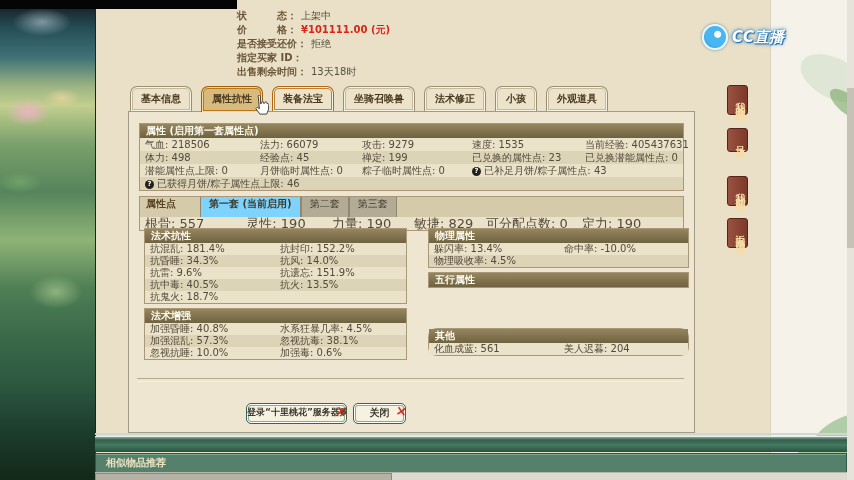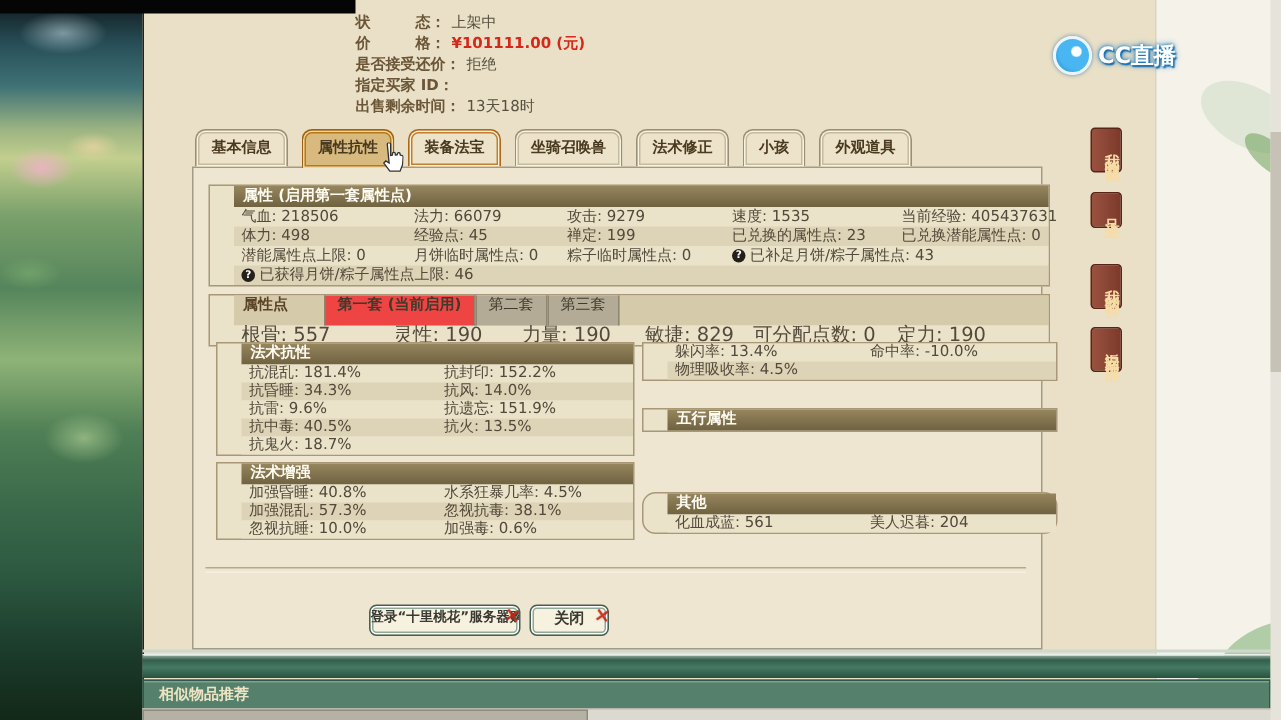--- a/index.html
+++ b/index.html
@@ -25,59 +25,59 @@
   .leaf1{left:812px;top:418px;width:62px;height:26px;background:rgba(120,175,115,.55);transform:rotate(-25deg);}
   .leaf2{left:792px;top:444px;width:72px;height:22px;background:rgba(95,155,95,.5);transform:rotate(-8deg);}
   .leaf3{left:798px;top:58px;width:70px;height:40px;background:rgba(195,212,185,.4);transform:rotate(28deg);}
   .leaf4{left:826px;top:95px;width:42px;height:18px;background:rgba(110,160,90,.55);transform:rotate(40deg);}
 
   
   .cclogo{left:702px;top:24px;display:flex;align-items:center;gap:4px;z-index:40;}
   .ccicon{width:22px;height:22px;border-radius:50%;border:2px solid #eaf6ff;
           background:radial-gradient(circle at 62% 38%, #ffffff 0 3px, #49b6f2 4px 60%, #1e86cf 100%);
           box-shadow:0 0 3px rgba(0,80,140,.6);}
-  .cctext{font-size:15px;font-weight:bold;color:#fff;
+  .cctext{font-size:15px;font-weight:bold;font-style:italic;color:#fff;
           text-shadow:0 0 2px #1a7ac0,0 0 4px #1a7ac0,1px 1px 1px #13629c;}
 
   
   .info{left:237px;top:9px;}
   .info-row{display:flex;height:14px;line-height:14px;font-size:10px;}
   .info-label{color:#6b5638;font-weight:bold;white-space:pre;}
   .info-value{color:#57503f;margin-left:4px;white-space:pre;}
   .info-row.red .info-value{color:#d6281a;font-weight:bold;}
 
   
   .tabs{left:130px;top:86px;display:flex;gap:9px;z-index:6;}
   .tab{height:24px;line-height:23px;padding:0 10px;font-size:10px;font-weight:bold;color:#4a3a20;
        background:#ece3ca;border:1px solid #9a8f74;border-bottom:none;border-radius:7px 7px 0 0;
        box-shadow:inset 0 0 0 1px #f8f2e0, inset 0 0 0 2px #c4bb9e;white-space:nowrap;cursor:pointer;}
   .tab.active{background:#d8ba7e;border-color:#a06010;
        box-shadow:inset 0 0 0 1px #f0d8a0, inset 0 0 0 2px #b87818;height:25px;}
   .tab.hover{border-color:#b06818;box-shadow:inset 0 0 0 1px #f8f2e0, inset 0 0 0 2px #c08030;}
 
   
   .panel{left:128px;top:111px;width:565px;height:320px;background:#eee6d0;border:1px solid #a39a85;z-index:4;}
-  .box{position:absolute;border:1px solid #a89878;background:#eae2c9;padding-left:16px;}
+  .box{position:absolute;border:1px solid #a89878;background:#eae2c9;}
   .box-h{height:14px;background:linear-gradient(#96865e,#6f6240);color:#fdfaf0;
          font-size:10px;font-weight:bold;line-height:14px;padding-left:6px;}
   .rows div:nth-of-type(even){background:#ddd4b8;}
   .rows div:nth-of-type(odd){background:#eae2c9;}
 
   .attr-box{left:10px;top:11px;width:543px;}
   .attr-row{display:grid;grid-template-columns:115px 102px 110px 113px 1fr;height:13px;line-height:13px;
             font-size:10px;color:#54493a;padding-left:5px;white-space:nowrap;}
   .qicon{display:inline-block;width:9px;height:9px;border-radius:50%;background:#23201a;color:#fff;
          font-size:7px;font-weight:bold;line-height:9px;text-align:center;margin-right:3px;vertical-align:1px;}
 
   .ap-box{left:10px;top:84px;width:543px;}
   .ap-head{height:20px;background:#d5cbab;display:flex;font-size:10px;line-height:14px;}
   .ap-title{font-weight:bold;color:#5a4326;padding:0 24px 0 6px;}
   .ap-tab{padding:0 8px;background:#b3ab96;border-left:1px solid #8f876f;border-right:1px solid #8f876f;
           color:#3f3a2c;cursor:pointer;}
-  .ap-tab.active{background:#ef4444;font-weight:bold;}
+  .ap-tab.active{background:#7dd3fc;font-weight:bold;}
   .ap-vals{display:flex;height:13px;line-height:13px;font-size:13px;background:#eae2c9;color:#54493a;padding-left:5px;}
   .ap-vals span{white-space:nowrap;}
   .ap-vals span:nth-of-type(1){width:90px;}  .ap-vals span:nth-of-type(2){width:82px;text-align:center;}
   .ap-vals span:nth-of-type(3){width:82px;margin-left:15px;}  .ap-vals span:nth-of-type(4){width:72px;}
   .ap-vals span:nth-of-type(5){width:96px;}
 
   .srow{display:grid;grid-template-columns:130px 1fr;height:12px;line-height:12px;font-size:10px;
         padding-left:5px;color:#54493a;white-space:nowrap;}
   .resist{left:15px;top:116px;width:261px;}
   .enhance{left:15px;top:196px;width:261px;}
@@ -313,20 +313,21 @@
           </div>
 
           <div class="srow">
             <span>忽视抗睡: 10.0%</span>
             <span>加强毒: 0.6%</span>
           </div>
         </div>
     </div>
 
     <div class="box physical">
+      <div class="box-h">物理属性</div>
       <div class="rows">
 
           <div class="srow">
             <span>躲闪率: 13.4%</span>
             <span>命中率: -10.0%</span>
           </div>
 
           <div class="srow">
             <span>物理吸收率: 4.5%</span>
             <span></span>

